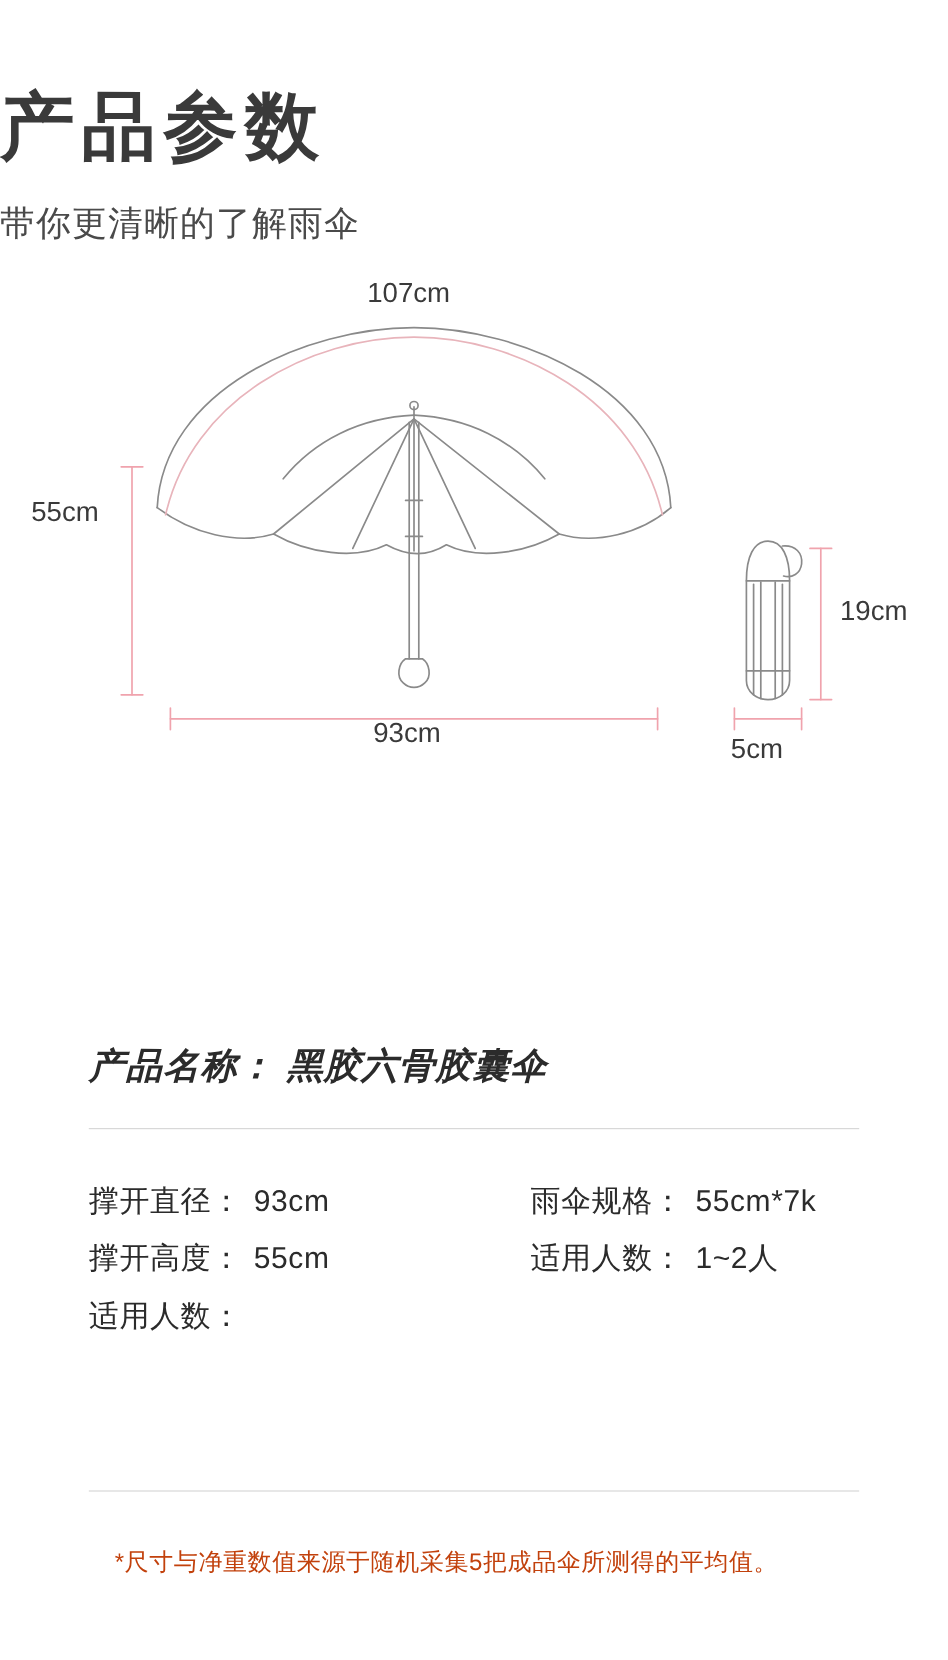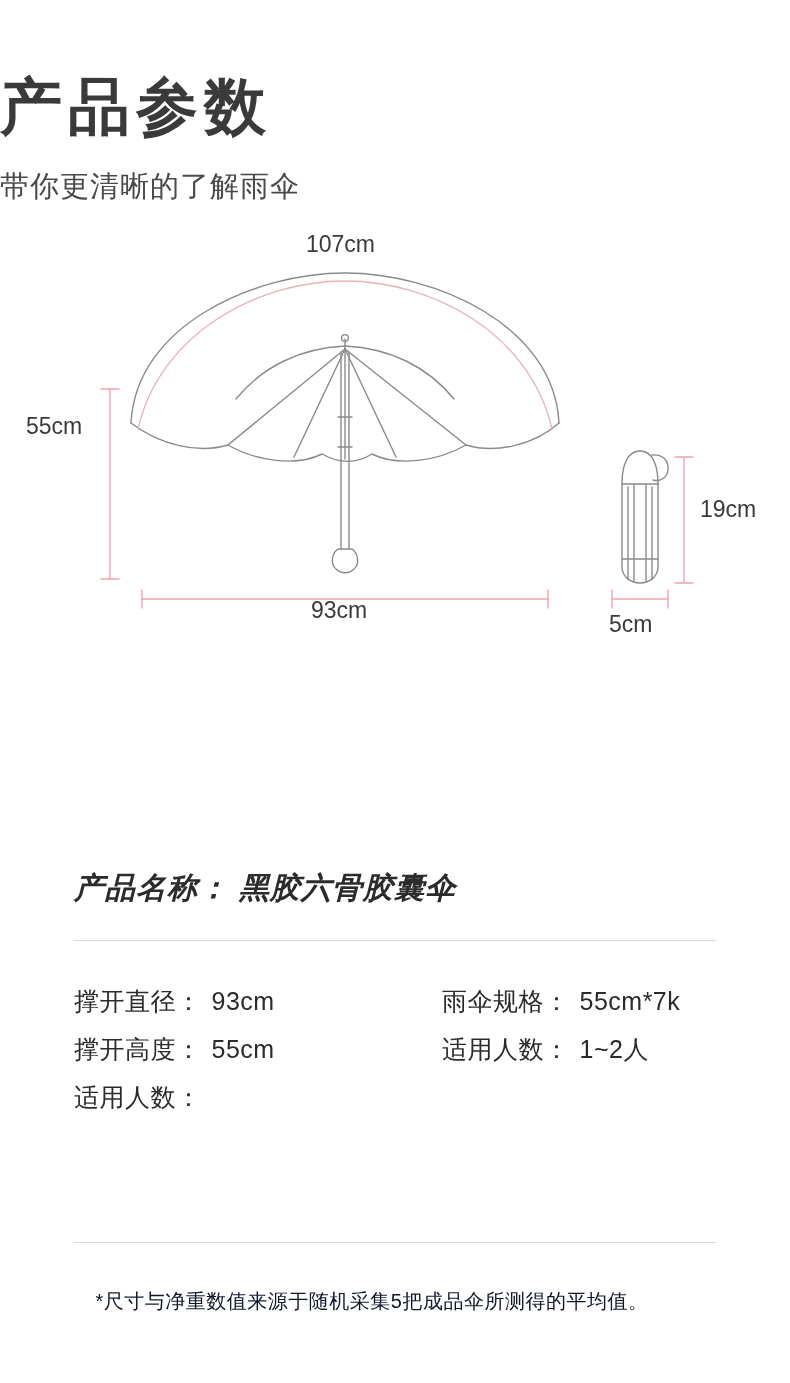--- a/index.html
+++ b/index.html
@@ -118,21 +118,21 @@
   .spec-cell-right .spec-label { letter-spacing: 0.5px; margin-left: 38px; }
 
   
   .footnote {
     position: absolute;
     left: 0;
     top: 1288px;
     width: 744px;
     text-align: center;
     font-size: 20px;
-    color: #0f172a;
+    color: #c2410c;
     letter-spacing: 0.5px;
   }
 </style>
 </head>
 <body>
 
 <div class="page">
 
   <div class="header">
     <h1 class="header-title">产品参数</h1>

